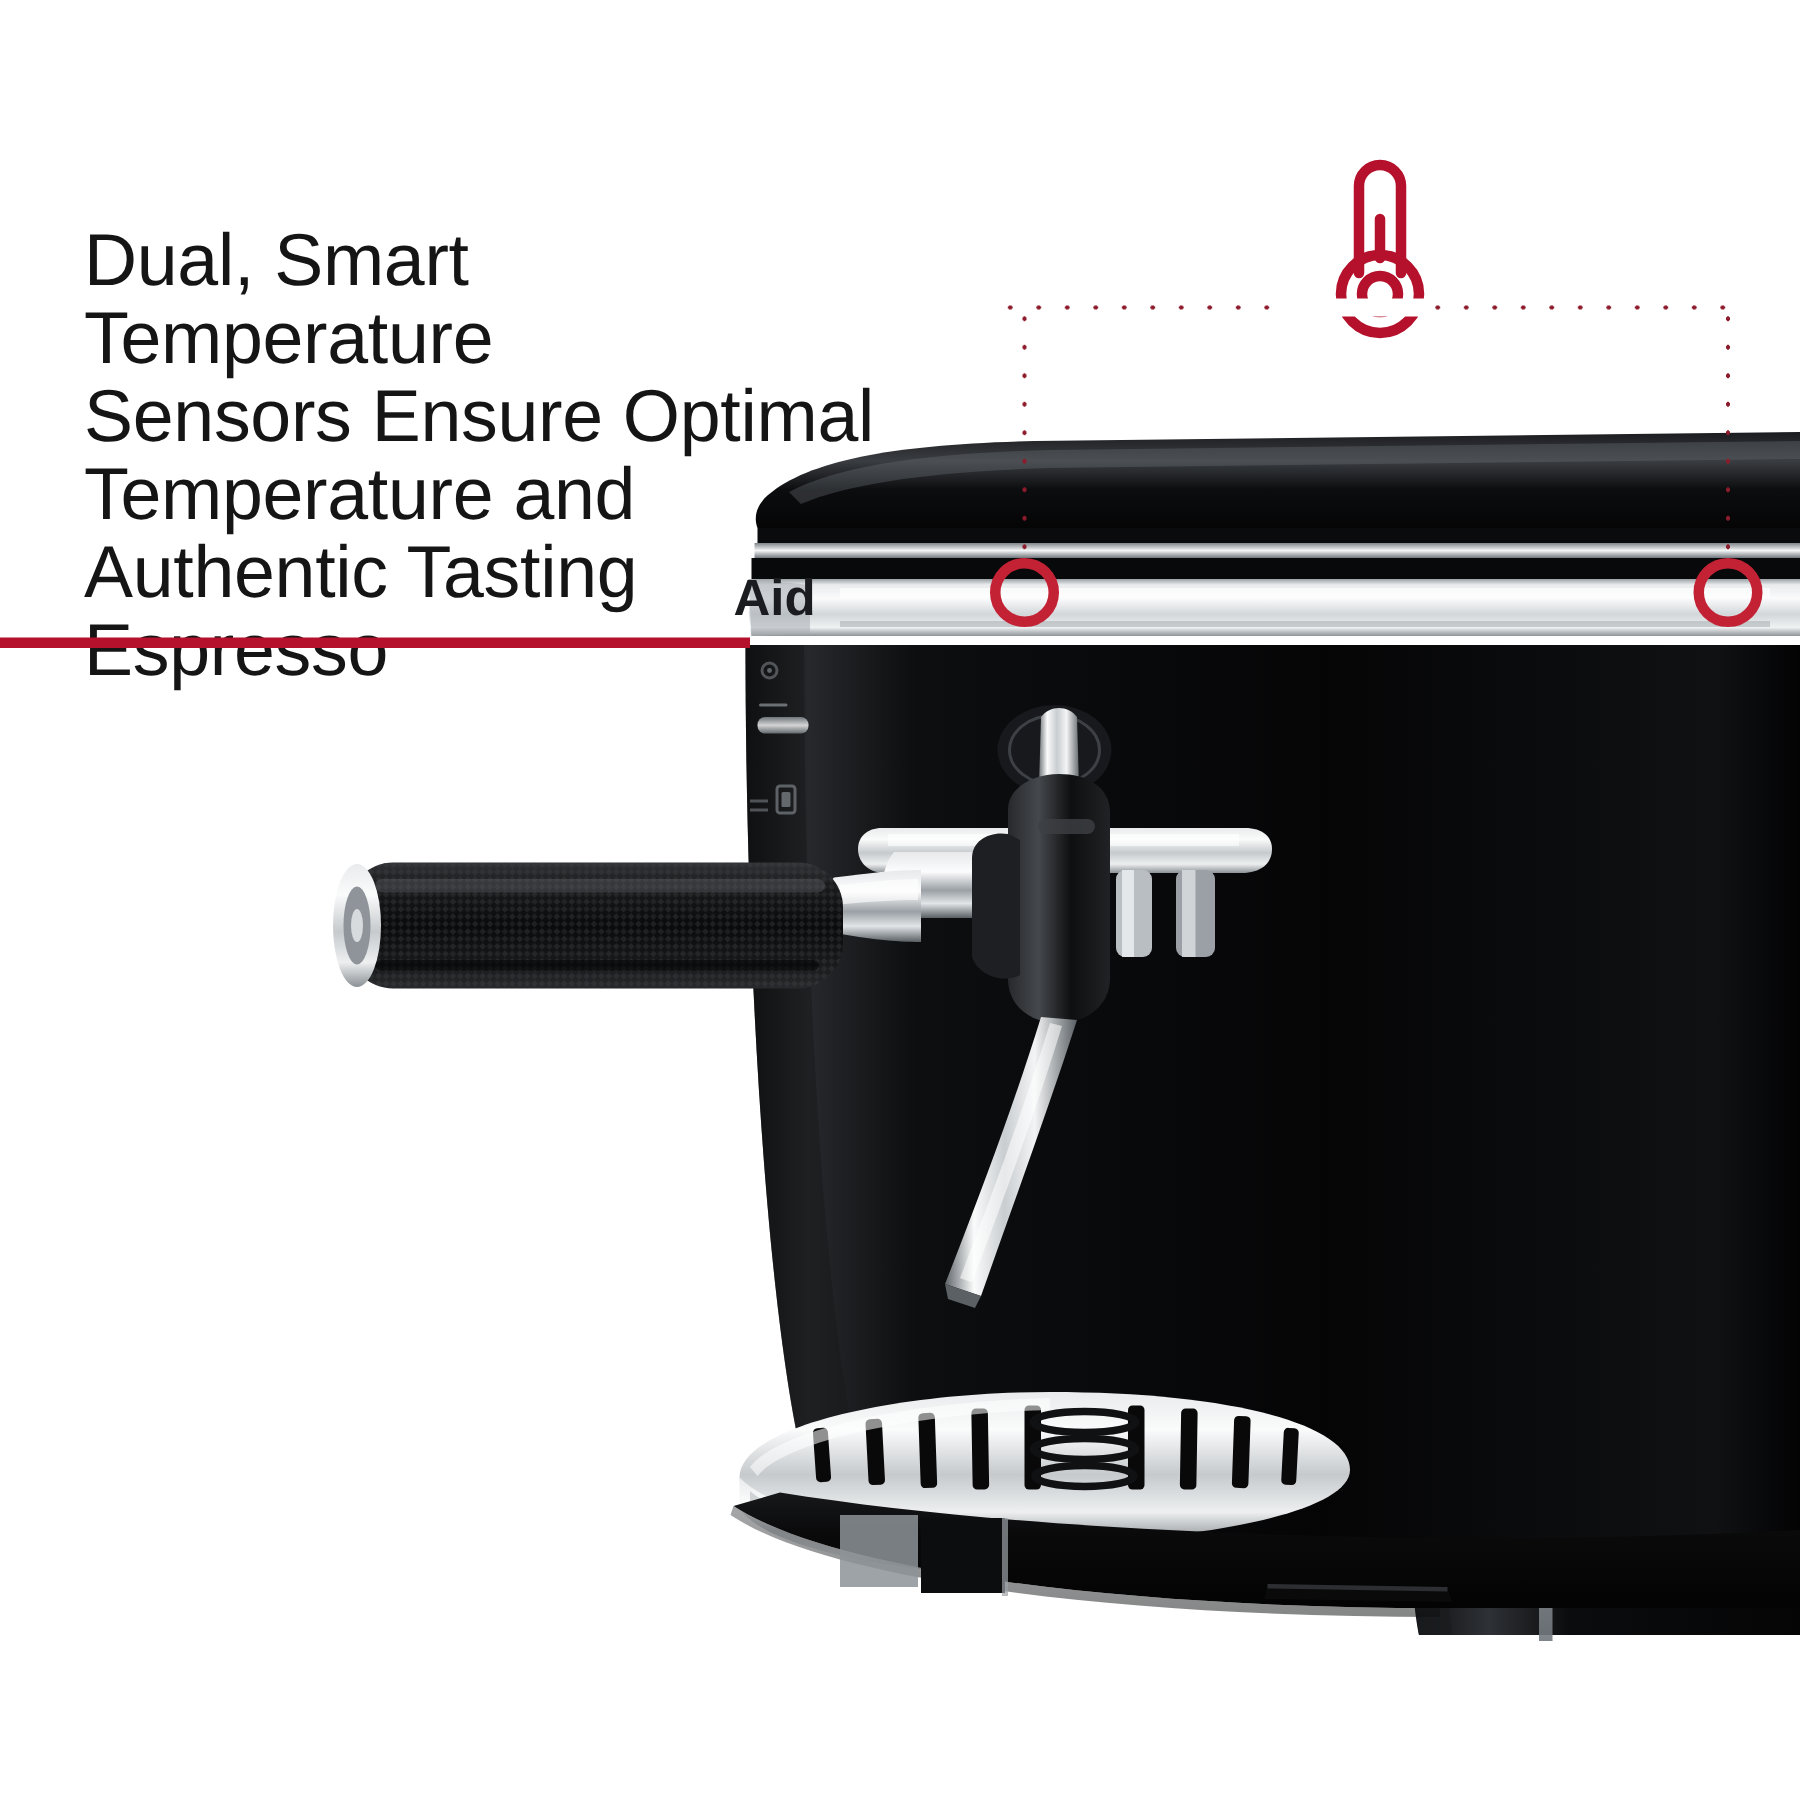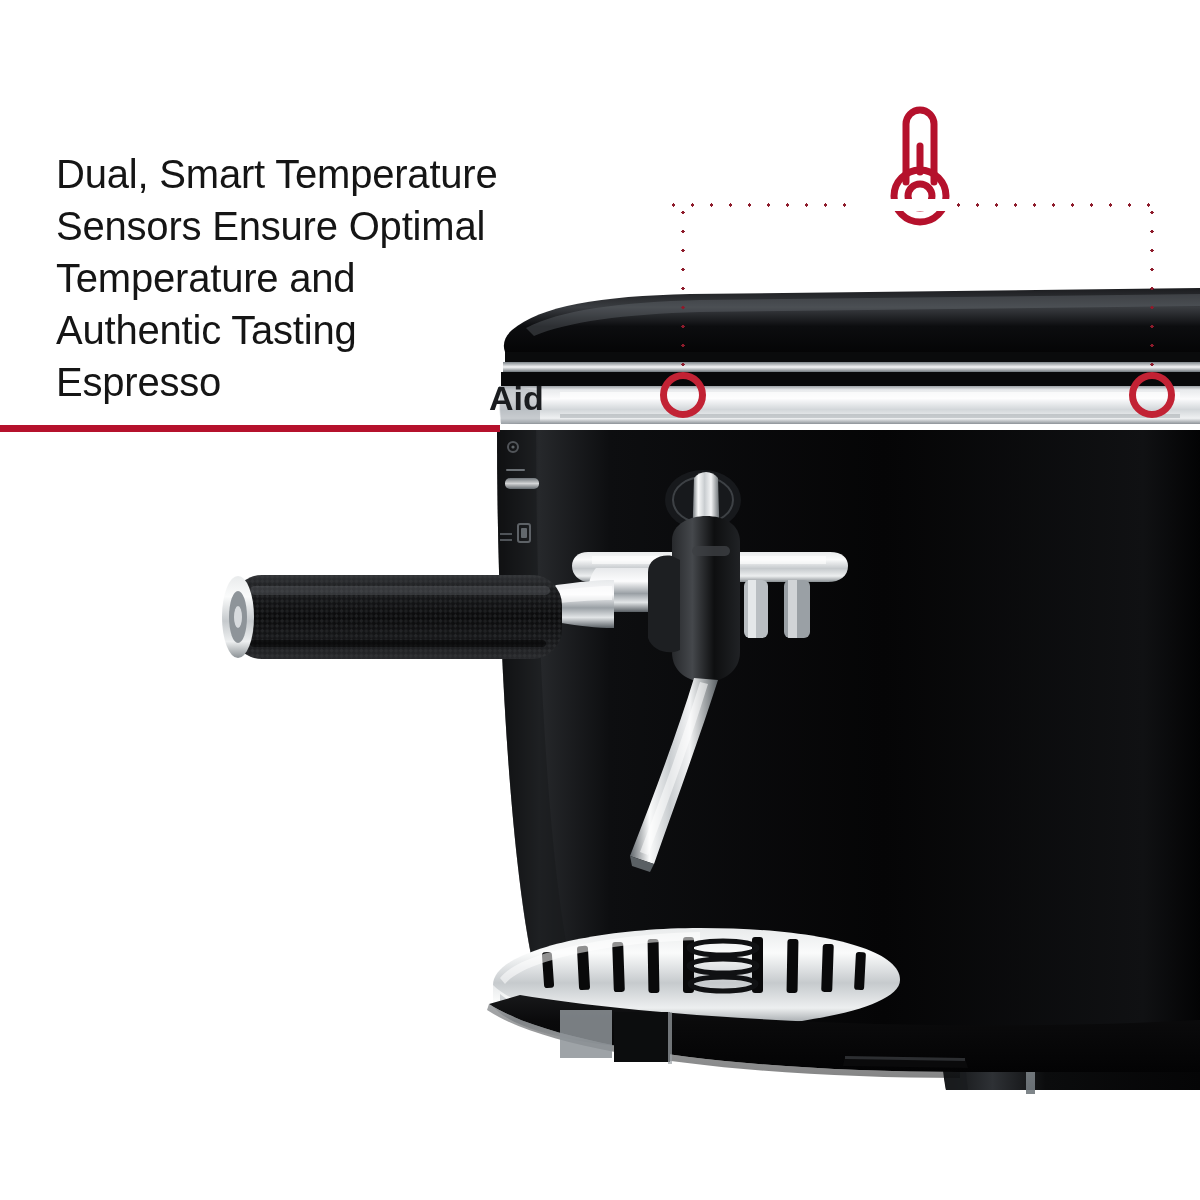--- a/index.html
+++ b/index.html
@@ -20,21 +20,21 @@
     background: #ffffff;
     overflow: hidden;
   }
 
   
   .headline {
     position: absolute;
     left: 56px;
     top: 148px;
     width: 540px;
-    font-size: 40px;
+    font-size: 49px;
     line-height: 52px;
     letter-spacing: -0.2px;
     color: #151515;
     font-weight: 400;
     white-space: pre-line;
   }
 
   .rule {
     position: absolute;
     left: 0;

